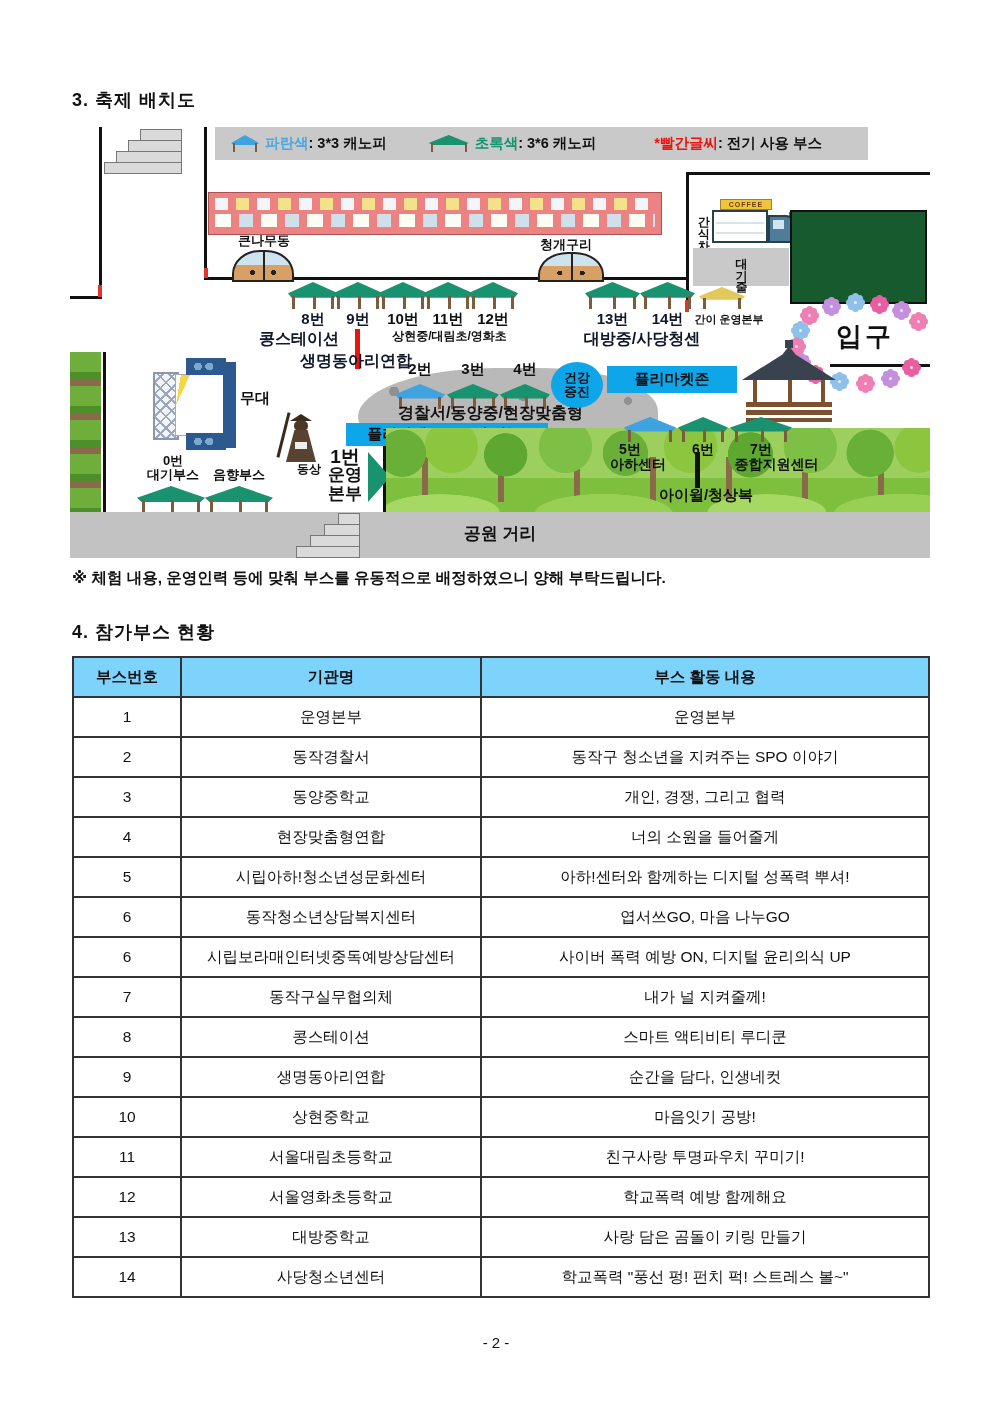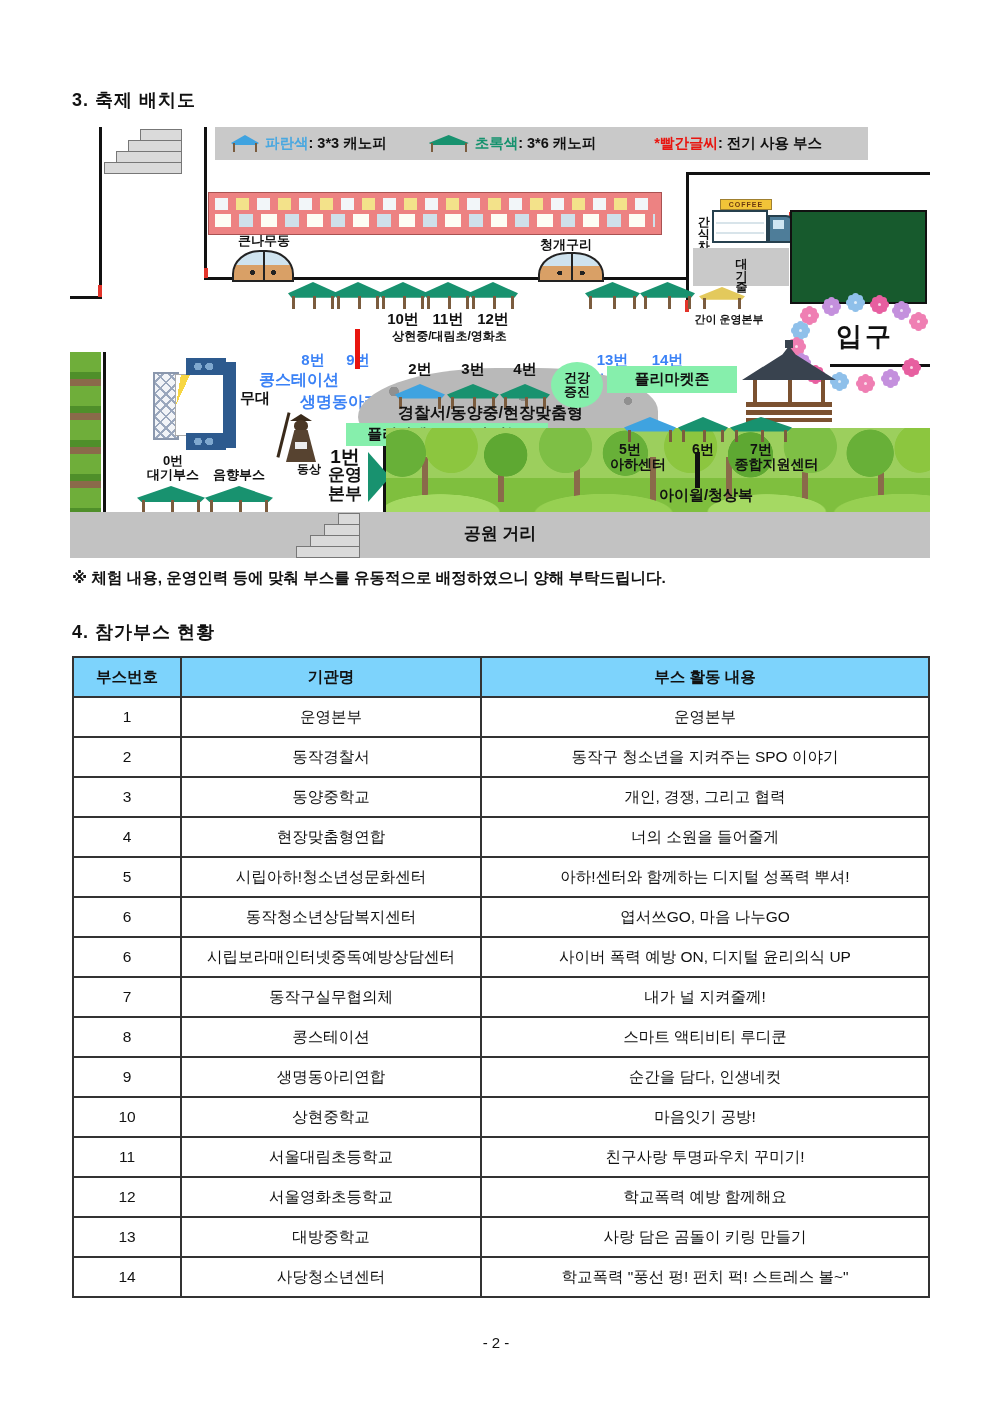--- a/index.html
+++ b/index.html
@@ -2,21 +2,21 @@
 <html><head>
 <meta charset="utf-8">
 <style>
   html,body{margin:0;padding:0;background:#888;}
   .page{position:relative;width:992px;height:1403px;background:#fff;margin:0 auto;
         font-family:"Liberation Sans","DejaVu Sans",sans-serif;overflow:hidden;color:#111;}
   .sec-title{position:absolute;font-size:18px;font-weight:bold;letter-spacing:1px;}
   .line{position:absolute;background:#111;}
   .rdash{position:absolute;background:#e3342a;}
   .lbl{position:absolute;font-weight:bold;color:#111;white-space:nowrap;line-height:1.15;}
-  .red{color:#3b82f6;margin-top:41px;}
+  .red{color:#0f172a;}
   .ctr{text-align:center;}
   
   .legend{position:absolute;left:215px;top:127px;width:653px;height:33px;background:#c9c9c9;
           display:flex;align-items:center;font-size:14.5px;font-weight:bold;padding-left:16px;box-sizing:border-box;}
   .mini{position:relative;display:inline-block;width:28px;height:17px;margin-right:6px;}
   .mini .roof{position:absolute;left:0;right:0;top:0;height:10px;clip-path:polygon(50% 0,100% 80%,90% 100%,10% 100%,0 80%);}
   .mini .legs{position:absolute;left:2px;right:2px;top:8px;bottom:0;border-left:2px solid #7b5c3e;border-right:2px solid #7b5c3e;}
   
   .building{position:absolute;background:#ed8282;border:1px solid #a95252;}
   .building::before{content:"";position:absolute;left:6px;right:6px;top:5px;height:12px;
@@ -30,21 +30,21 @@
     background-image:radial-gradient(circle 2.5px at 32% 50%,#222 97%,transparent),
                      radial-gradient(circle 2.5px at 68% 50%,#222 97%,transparent);}
   
   .canopy{position:absolute;}
   .canopy .roof{position:absolute;left:0;right:0;top:0;height:58%;background:var(--c,#18926f);
     clip-path:polygon(50% 0,100% 72%,93% 100%,7% 100%,0 72%);}
   .canopy .legs{position:absolute;left:8%;right:8%;top:50%;bottom:0;
     border-left:3px solid #7b5c3e;border-right:3px solid #7b5c3e;}
   .canopy.w .legs::before{content:"";position:absolute;left:50%;top:0;bottom:0;width:3px;background:#7b5c3e;}
   
-  .ybox{position:absolute;background:#86efac;color:#111;font-weight:bold;
+  .ybox{position:absolute;background:#0ea5e9;color:#111;font-weight:bold;
     display:flex;align-items:center;justify-content:center;}
   
   .plaza{position:absolute;background:#b9b9b9;border-radius:46% 40% 52% 44%/52% 46% 40% 48%;}
   .plaza::before{content:"";position:absolute;inset:0;border-radius:inherit;background-image:
     radial-gradient(circle 5px at 12% 25%,#909090 97%,transparent),
     radial-gradient(circle 4px at 30% 70%,#909090 97%,transparent),
     radial-gradient(circle 5px at 55% 30%,#909090 97%,transparent),
     radial-gradient(circle 4px at 75% 75%,#909090 97%,transparent),
     radial-gradient(circle 4px at 90% 35%,#909090 97%,transparent),
     radial-gradient(circle 4px at 45% 88%,#909090 97%,transparent);}

